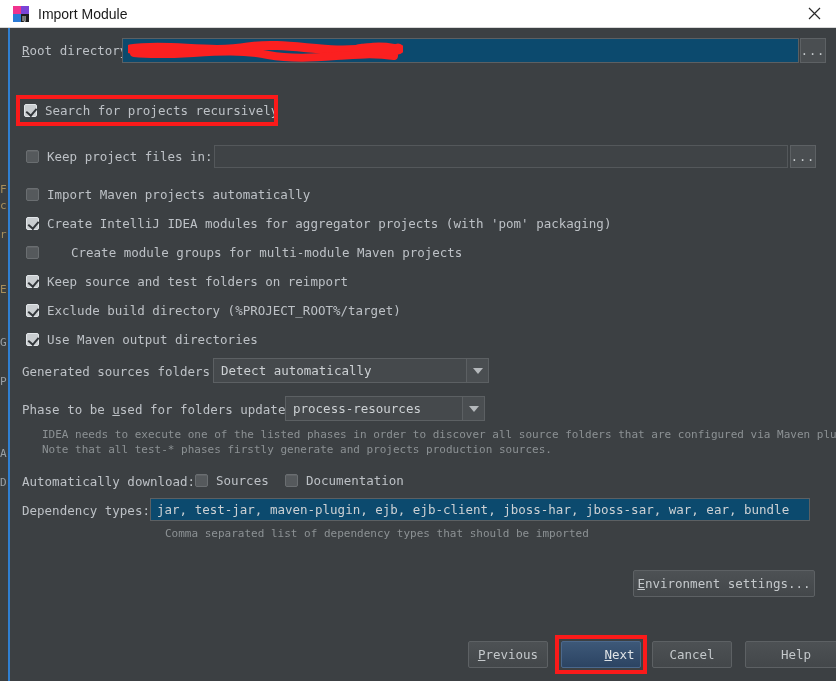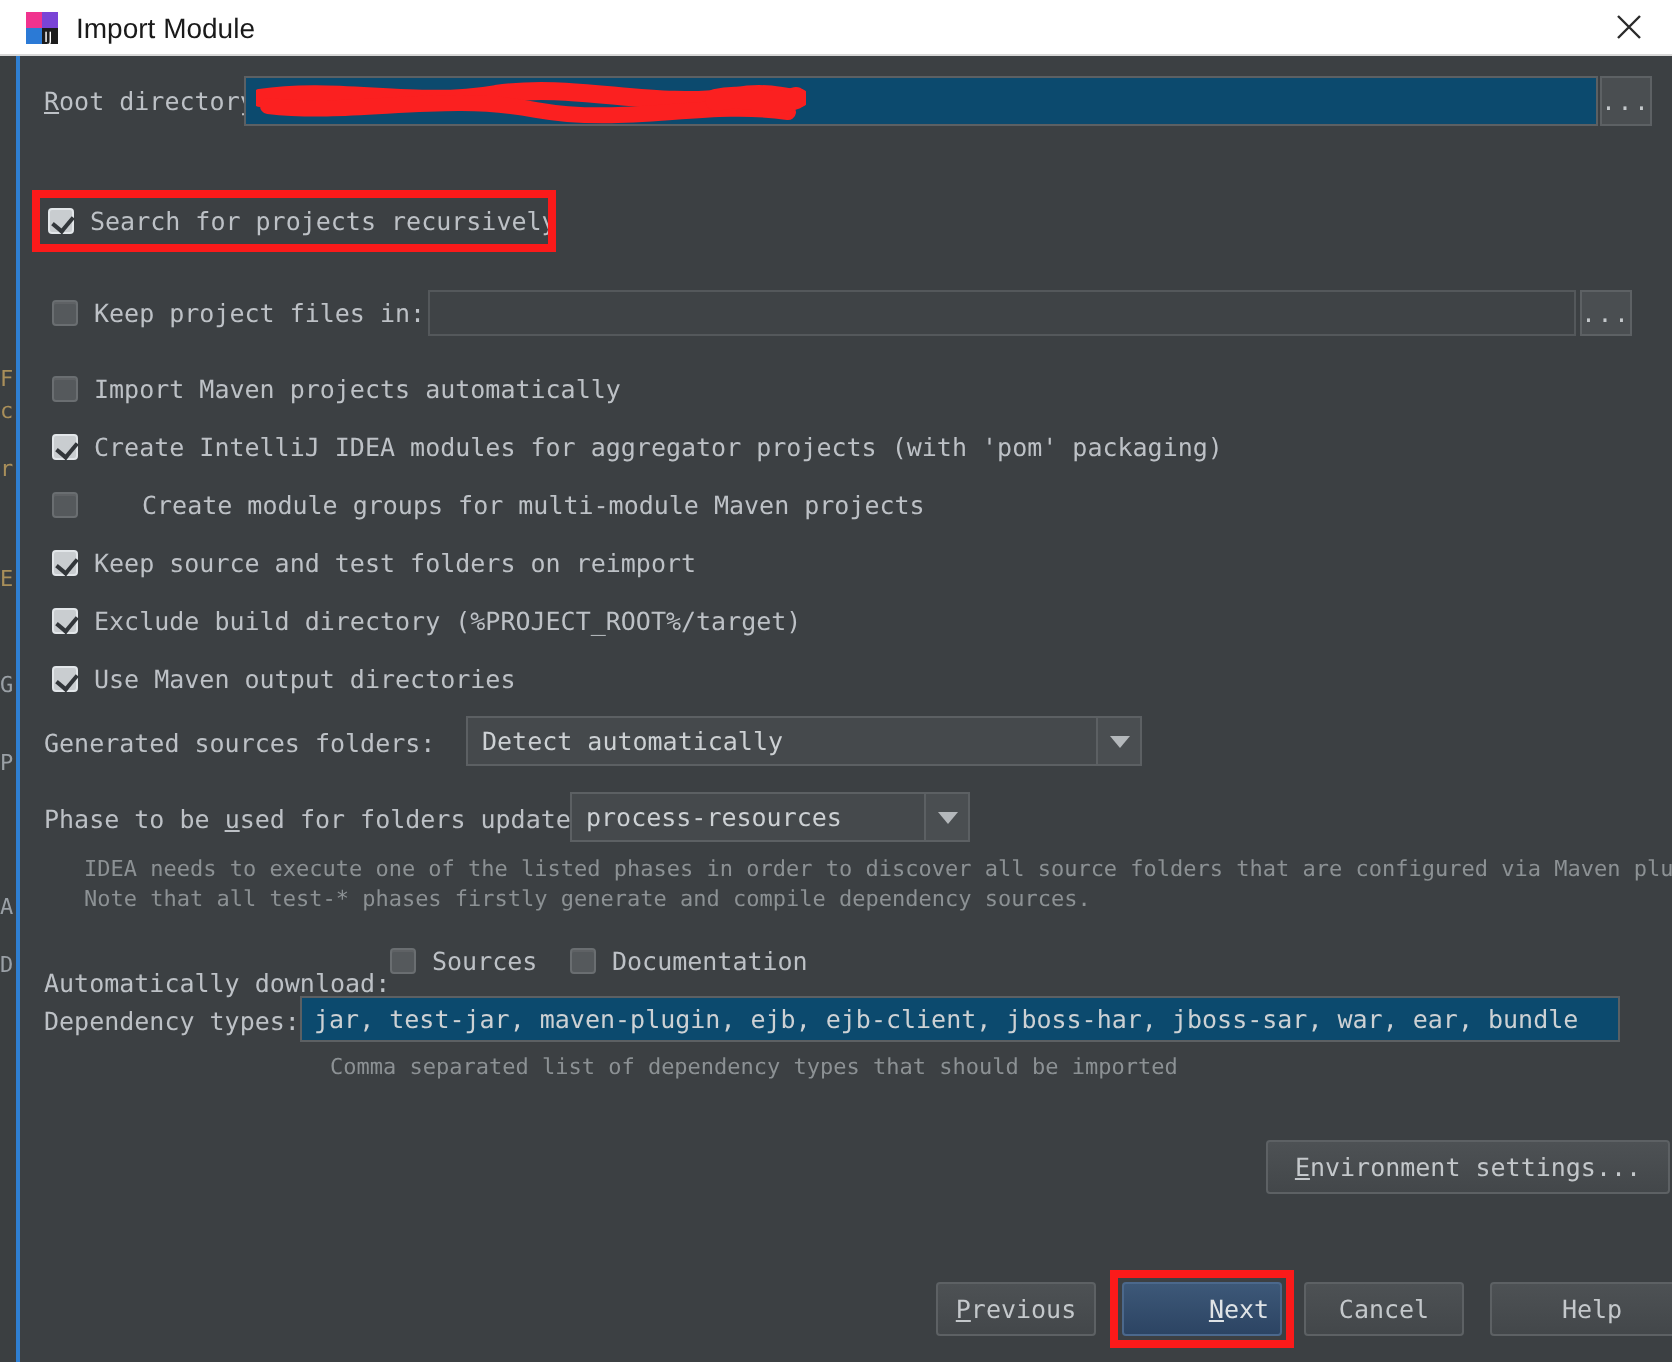--- a/index.html
+++ b/index.html
@@ -287,49 +287,49 @@
   <div class="cb-row" style="left:16px; top:275px;text-align:center;">
     <span class="cb on"></span>
     <span class="cb-label">Exclude build directory (%PROJECT_ROOT%/target)</span>
   </div>
   <div class="cb-row" style="left:16px; top:304px;">
     <span class="cb on"></span>
     <span class="cb-label">Use Maven output directories</span>
   </div>
 
   <div class="lbl" style="left:12px; top:336px;">Generated sources folders:</div>
-  <div class="combo" style="left:203px; top:330px; width:338px; height:25px;margin-left:20px;">
+  <div class="combo" style="left:203px; top:330px; width:276px; height:25px;">
     <span class="combo-value">Detect automatically</span>
     <span class="combo-arrow"></span>
   </div>
 
   <div class="lbl" style="left:12px; top:374px;">Phase to be <span class="mn">u</span>sed for folders update:</div>
   <div class="combo" style="left:275px; top:368px; width:200px; height:25px;gap:19px;">
     <span class="combo-value">process-resources</span>
     <span class="combo-arrow"></span>
   </div>
 
   <div class="hint" style="left:32px; top:399px;">IDEA needs to execute one of the listed phases in order to discover all source folders that are configured via Maven plugins.</div>
-  <div class="hint" style="left:32px; top:414px;">Note that all test-* phases firstly generate and compile dependency sources.</div>
-
-  <div class="lbl" style="left:12px; top:456px;">Automatically download:</div>
+  <div class="hint" style="left:32px; top:414px;">Note that all test-* phases firstly generate and projects production sources.</div>
+
+  <div class="lbl" style="left:12px; top:446px;">Automatically download:</div>
   <div class="cb-row" style="left:185px; top:445px;">
     <span class="cb off"></span>
     <span class="cb-label">Sources</span>
   </div>
   <div class="cb-row" style="left:275px; top:445px;">
     <span class="cb off"></span>
     <span class="cb-label">Documentation</span>
   </div>
 
   <div class="lbl" style="left:12px; top:475px;">Dependency types:</div>
   <div class="field" style="left:140px; top:470px; width:660px; height:23px;">jar, test-jar, maven-plugin, ejb, ejb-client, jboss-har, jboss-sar, war, ear, bundle</div>
   <div class="hint" style="left:155px; top:498px;">Comma separated list of dependency types that should be imported</div>
 
-  <div class="btn" style="left:623px; top:542px; width:202px; height:27px;">
+  <div class="btn" style="left:623px; top:542px; width:182px; height:27px;">
     <span><span class="mn">E</span>nvironment settings...</span>
   </div>
 
   <div class="btn" style="left:458px; top:613px; width:80px; height:27px;">
     <span><span class="mn">P</span>revious</span>
   </div>
   <div class="btn default" style="left:551px; top:613px; width:80px; height:27px;">
     <span><span class="mn">N</span>ext</span>
   </div>
 

